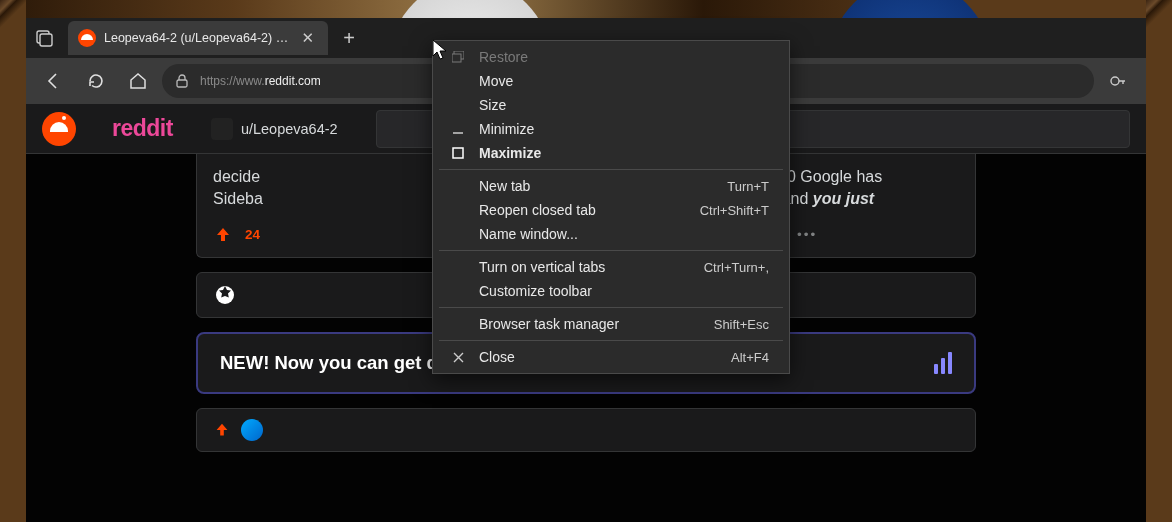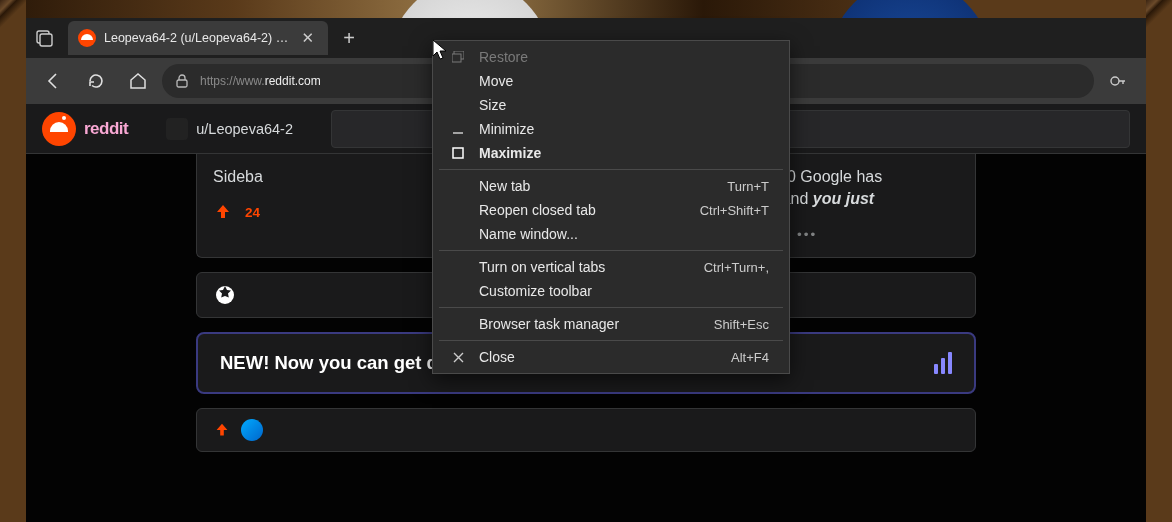--- a/index.html
+++ b/index.html
@@ -36,21 +36,21 @@
   .url-scheme { color: #8a8a8a; }
   .url-host { color: #eee; }
   .trailing-icon { width: 36px; color:#ccc; display:flex; justify-content:center; align-items:center; cursor:pointer; }
   
   
   .page { position: absolute; top: 86px; left: 0; right: 0; bottom: 0; background: #030303; overflow: hidden; }
   .reddit-header { height: 50px; background: #1a1a1b; display: flex; align-items: center; padding: 0 16px; gap: 18px; border-bottom: 1px solid #343536; }
   .reddit-logo-icon { width: 34px; height: 34px; border-radius: 50%; background: #ff4500; display:flex; align-items:center; justify-content:center; position:relative; }
   .reddit-logo-icon::before { content:""; position:absolute; top:10px; width:18px; height:10px; border-radius: 9px 9px 0 0; background:#fff; }
   .reddit-logo-icon::after { content:""; position:absolute; top:4px; left:20px; width:4px; height:4px; border-radius:50%; background:#fff; }
-  .reddit-wordmark { color:#f9a8d4; font-size: 17px; font-weight: 600; letter-spacing: -0.5px; }
+  .reddit-wordmark { color:#ec4899; font-size: 23px; font-weight: 600; letter-spacing: -0.5px; margin-left: 28px; }
   .srdrop { display:flex; align-items:center; gap:8px; margin-left: 20px; color:#d7dadc; font-size:14.5px; cursor:pointer; }
   .sr-icon { width:22px; height:22px; background:#222; border-radius:4px; }
   .search-slot { flex:1; height:38px; border:1px solid #343536; border-radius:4px; margin-left: 20px; background:#272729; }
   
   .content-area { position:absolute; top:50px; left:0; right:0; bottom:0; display:flex; justify-content:center; }
   .feed { width: 780px; display:flex; flex-direction:column; gap: 14px; padding-top: 0; }
   
   .post-card { background:#1a1a1b; border:1px solid #343536; border-radius:6px; padding: 12px 16px; color:#d7dadc; }
   .post-text { font-size:16px; line-height:1.4; }
   .post-row { display:flex; gap:16px; }
@@ -158,20 +158,21 @@
         </div>
         <div class="search-slot"></div>
       </div>
 
       <div class="content-area">
         <div class="feed">
 
           <div class="post-card" style="border-top:none;border-radius:0 0 6px 6px">
             <div class="post-row">
               <div class="post-col">
+                <div class="post-text"><span>decide</span></div>
                 <div class="post-text"><span>Sideba</span></div>
                 <div class="actions">
                   <span class="icon-btn">
                     <svg width="20" height="20" viewBox="0 0 20 20">
                         <path d="M10 3l6 7h-4v6H8v-6H4z" fill="#ff4500"></path>
                       </svg>
                   </span>
                   <span class="count-orange">24</span>
                 </div>
               </div>

